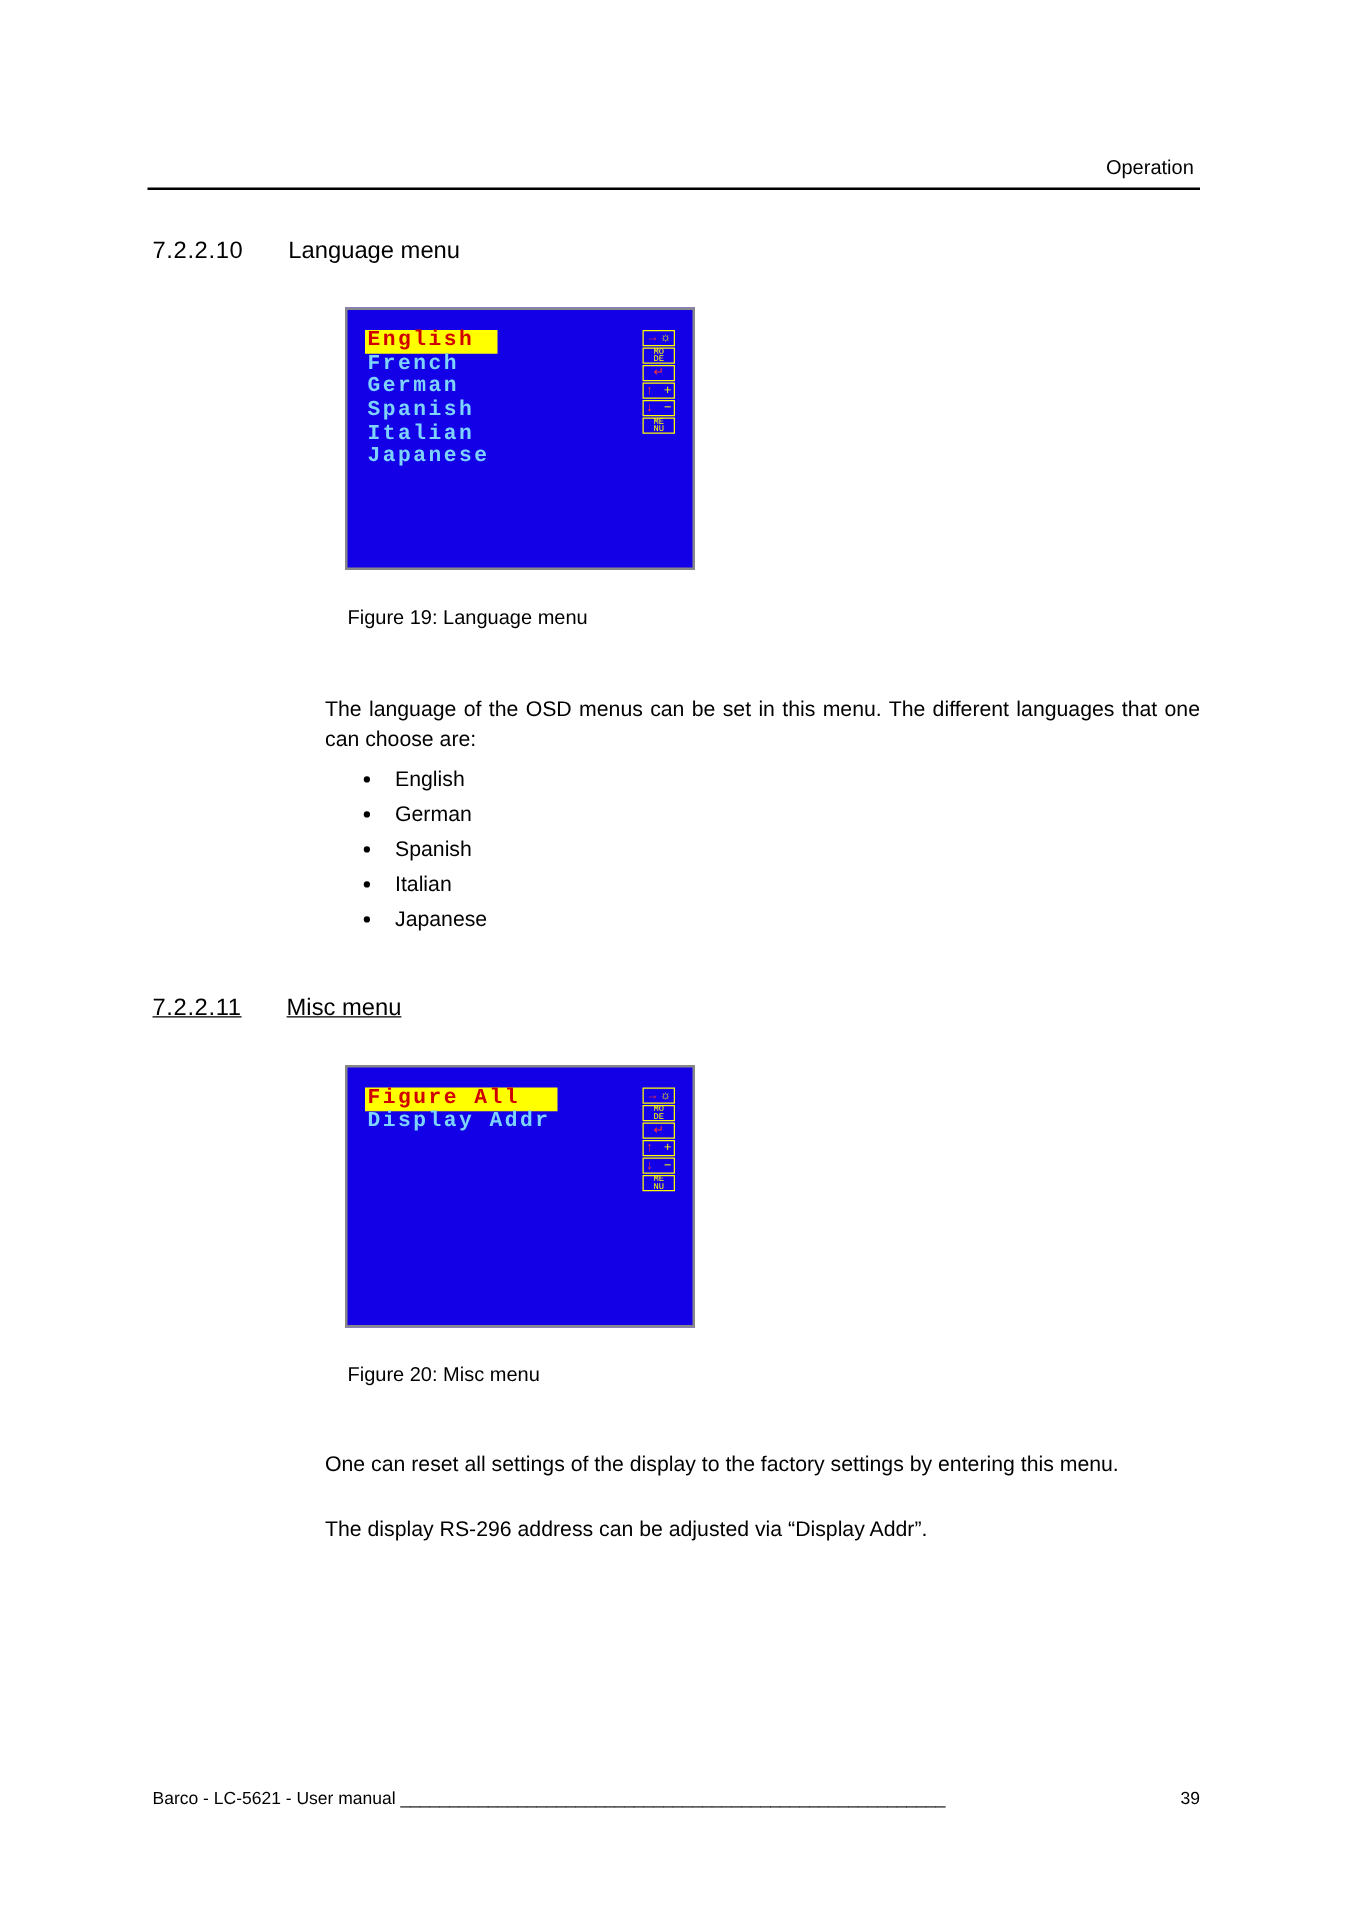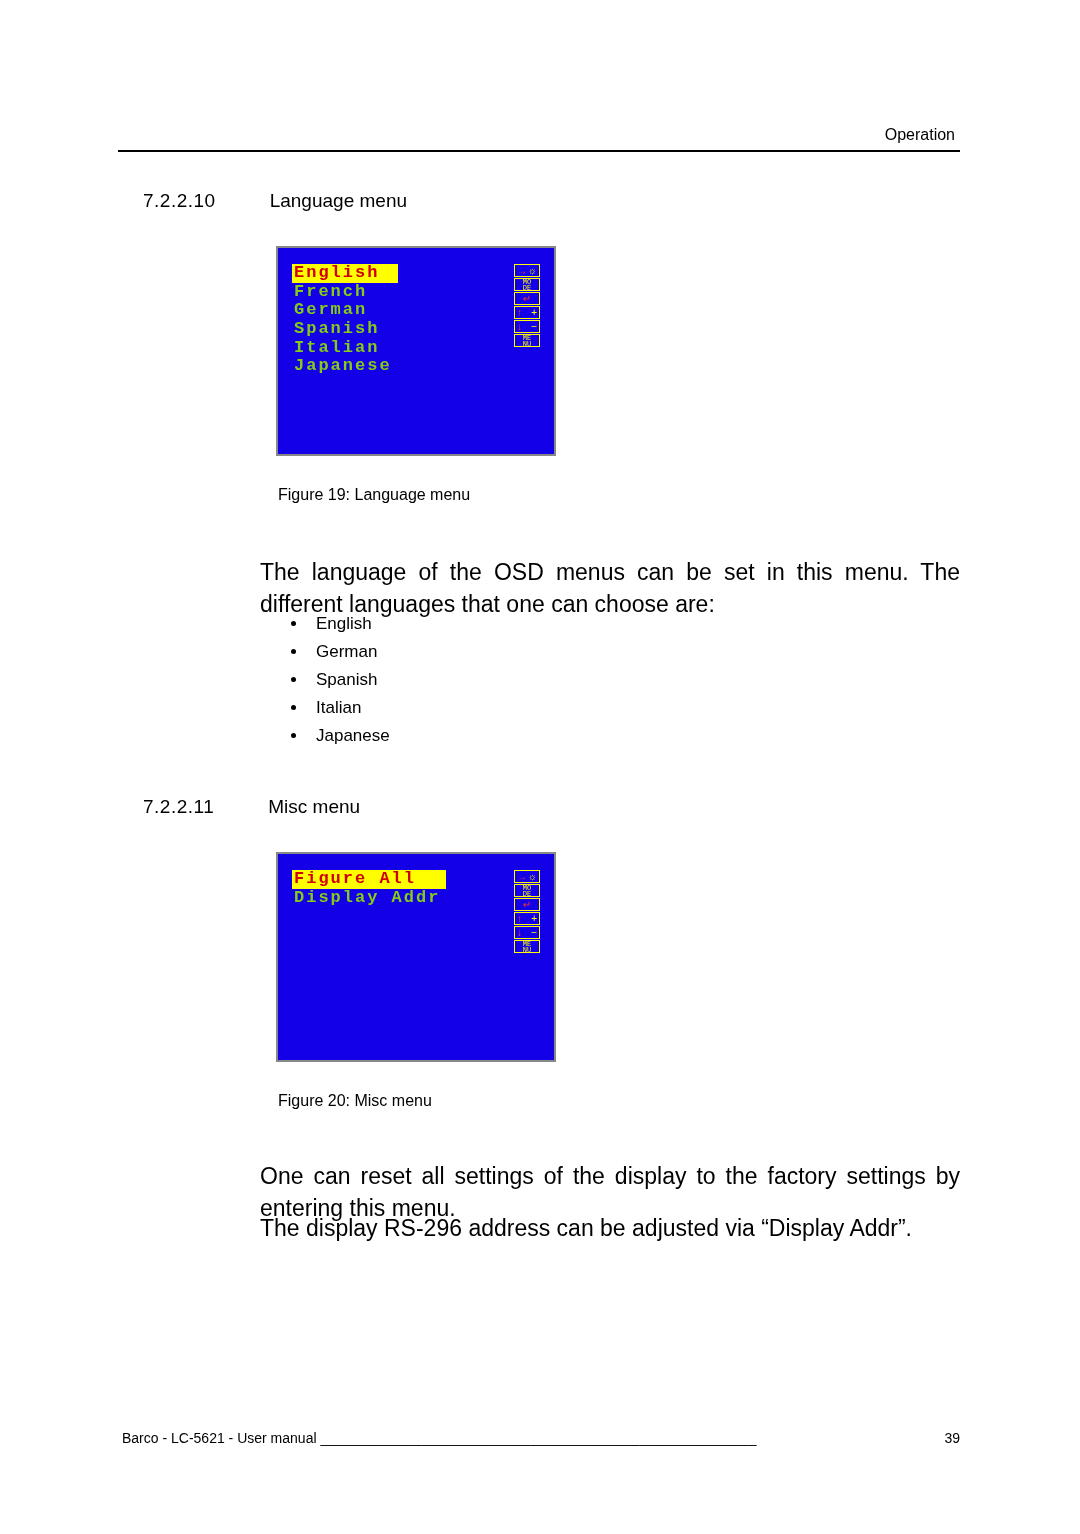--- a/index.html
+++ b/index.html
@@ -29,22 +29,21 @@
     left: 118px;
     right: 120px;
     border-top: 2px solid #000;
   }
 
   .section-row {
     position: absolute;
     left: 122px;
     display: flex;
     align-items: baseline;
-    gap: 54px;
-    margin-left: 21px;
+    gap: 36px;
   }
   .section-number {
     font-size: 19px;
     letter-spacing: 0.5px;
   }
   .section-title {
     font-size: 19px;
   }
 
   
@@ -72,21 +71,21 @@
     line-height: 1.1;
   }
   .osd-item {
     padding: 0 6px 0 2px;
   }
   .osd-item.selected {
     background: #ffff00;
     color: #d00000;
   }
   .osd-item.unselected {
-    color: #84cc16;
+    color: #7dd3fc;
   }
   .osd-nav {
     display: flex;
     flex-direction: column;
     gap: 1px;
   }
   .osd-nav-box {
     width: 26px;
     height: 13px;
     border: 1px solid #ffff00;
@@ -120,21 +119,21 @@
   .caption {
     position: absolute;
     left: 278px;
     font-size: 16px;
   }
 
   .body-text {
     position: absolute;
     left: 260px;
     right: 120px;
-    font-size: 23px;
+    font-size: 17px;
     line-height: 1.4;
     text-align: justify;
     text-justify: inter-word;
   }
   .bullets {
     position: absolute;
     left: 260px;
     right: 120px;
     font-size: 17px;
   }
@@ -223,21 +222,21 @@
   <div class="bullets" style="top:614px;">
     <ul>
       <li>English</li>
       <li>German</li>
       <li>Spanish</li>
       <li>Italian</li>
       <li>Japanese</li>
     </ul>
   </div>
 
-  <div class="section-row" style="top:796px;">
+  <div class="section-row" style="top:796px;text-decoration:underline;">
     <span class="section-number">7.2.2.11</span>
     <span class="section-title">Misc menu</span>
   </div>
 
   <div class="osd-figure" style="top:852px; height:210px;">
     <div class="osd-inner">
       <div class="osd-list">
         <span class="osd-item selected">Figure All</span>
         <span class="osd-item unselected">Display Addr</span>
       </div>

